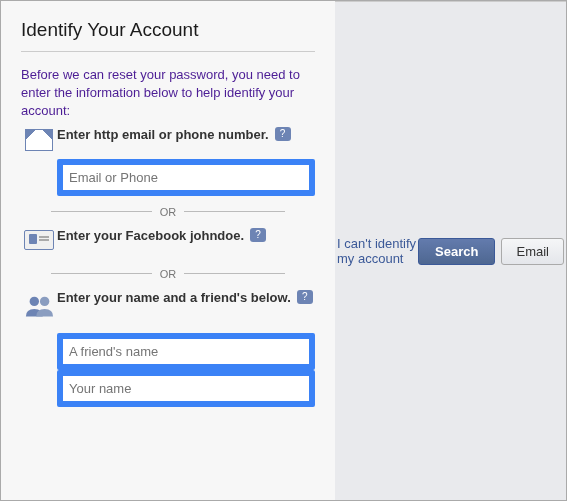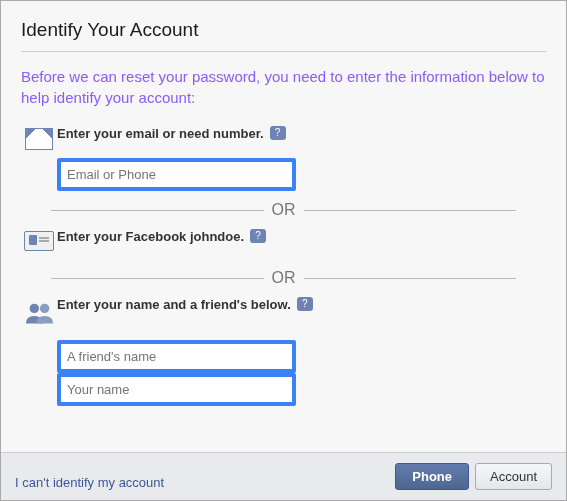--- a/index.html
+++ b/index.html
@@ -13,21 +13,21 @@
       justify-content: center;
       min-height: 100vh;
     }
 
     .dialog {
       background: #f7f7f7;
       border: 1px solid #aaa;
       width: 567px;
       min-height: 501px;
       display: flex;
-      flex-direction: column;
+      flex-direction: row;
     }
 
     .dialog-content {
       flex: 1;
       padding: 18px 20px 16px 20px;
     }
 
     .dialog-title {
       font-size: 19px;
       font-weight: normal;
@@ -35,23 +35,23 @@
       margin-bottom: 10px;
     }
 
     .title-divider {
       border: none;
       border-top: 1px solid #ccc;
       margin-bottom: 14px;
     }
 
     .intro-text {
-      font-size: 15px;
-      color: #8b5cf6;
-      margin-bottom: 18px;
+      font-size: 13px;
+      color: #4c1d95;
+      margin-bottom: 6px;
       line-height: 1.4;
     }
 
     .section {
       display: flex;
       flex-direction: column;
       margin-bottom: 10px;
     }
 
     .section-row {
@@ -85,55 +85,55 @@
       width: 16px;
       height: 14px;
       text-align: center;
       line-height: 14px;
       text-decoration: none;
       cursor: pointer;
       vertical-align: middle;
     }
 
     .input-field {
-      width: 239px;
+      width: 258px;
       margin-left: 36px;
       padding: 5px 6px;
-      border: 4px solid #3b82f6;
+      border: 6px solid #3b82f6;
       border-radius: 2px;
       font-size: 13px;
       color: #999;
       background: #fff;
       outline: none;
     }
 
     .or-divider {
       display: flex;
       align-items: center;
       margin: 10px 30px;
       color: #777;
-      font-size: 16px;
+      font-size: 11px;
     }
 
     .or-divider::before,
     .or-divider::after {
       content: '';
       flex: 1;
       border-top: 1px solid #bbb;
     }
 
     .or-divider::before { margin-right: 8px; }
     .or-divider::after { margin-left: 8px; }
 
     .dialog-footer {
       background: #e9eaed;
       border-top: 1px solid #ccc;
-      padding: 10px 14px;
-      display: flex;
-      align-items: flex-end;
+      padding: 10px 2px;
+      display: flex;
+      align-items: center;
       justify-content: space-between;
     }
 
     .cant-identify-link {
       color: #3b5998;
       font-size: 13px;
       text-decoration: none;
       cursor: pointer;
     }
 
@@ -233,21 +233,21 @@
     <h2 class="dialog-title">Identify Your Account</h2>
     <hr class="title-divider">
 
     <p class="intro-text">Before we can reset your password, you need to enter the information below to help identify your account:</p>
 
     <div class="section">
       <div class="section-row">
         <div class="icon-wrap">
           <div class="icon-mail"></div>
         </div>
-        <span class="section-label">Enter your email or need number.</span>
+        <span class="section-label">Enter http email or phone number.</span>
         <span class="help-link">?</span>
       </div>
       <input class="input-field" type="text" placeholder="Email or Phone" style="">
     </div>
 
     <div class="or-divider">
       <span>OR</span>
     </div>
 
     <div class="section">
@@ -283,17 +283,17 @@
       </div>
       <input class="input-field" type="text" placeholder="A friend's name" style="">
       <input class="input-field" type="text" style="margin-bottom: 4px;" placeholder="Your name">
     </div>
 
   </div>
 
   <div class="dialog-footer">
     <a class="cant-identify-link" href="#">I can't identify my account</a>
     <div class="footer-buttons">
-      <button class="btn-search">Phone</button>
-      <button class="btn-cancel">Account</button>
+      <button class="btn-search">Search</button>
+      <button class="btn-cancel">Email</button>
     </div>
   </div>
 </div>
 
 </body></html>

